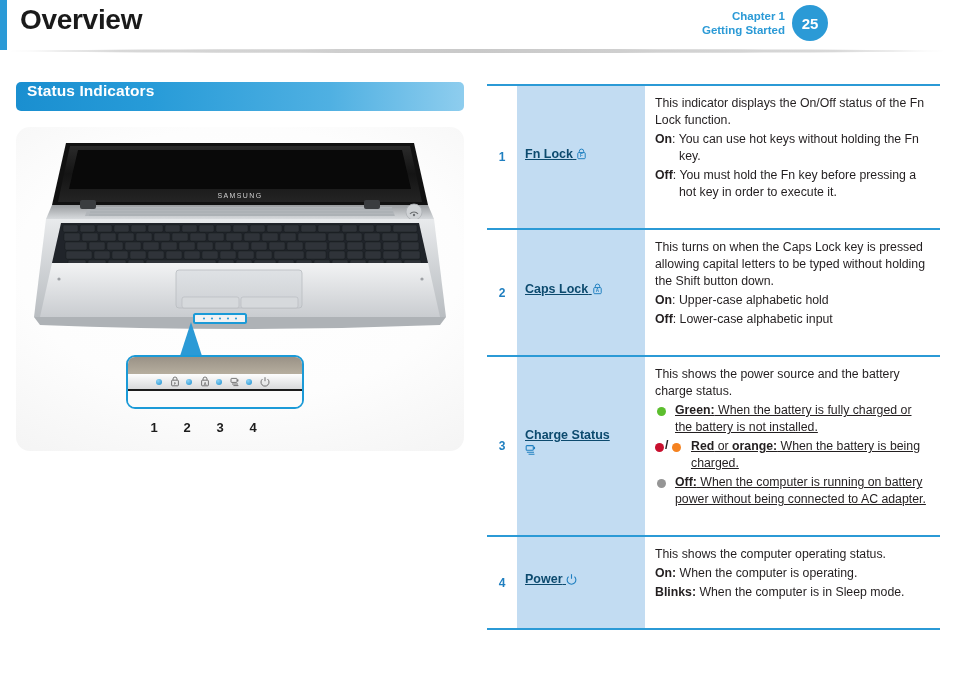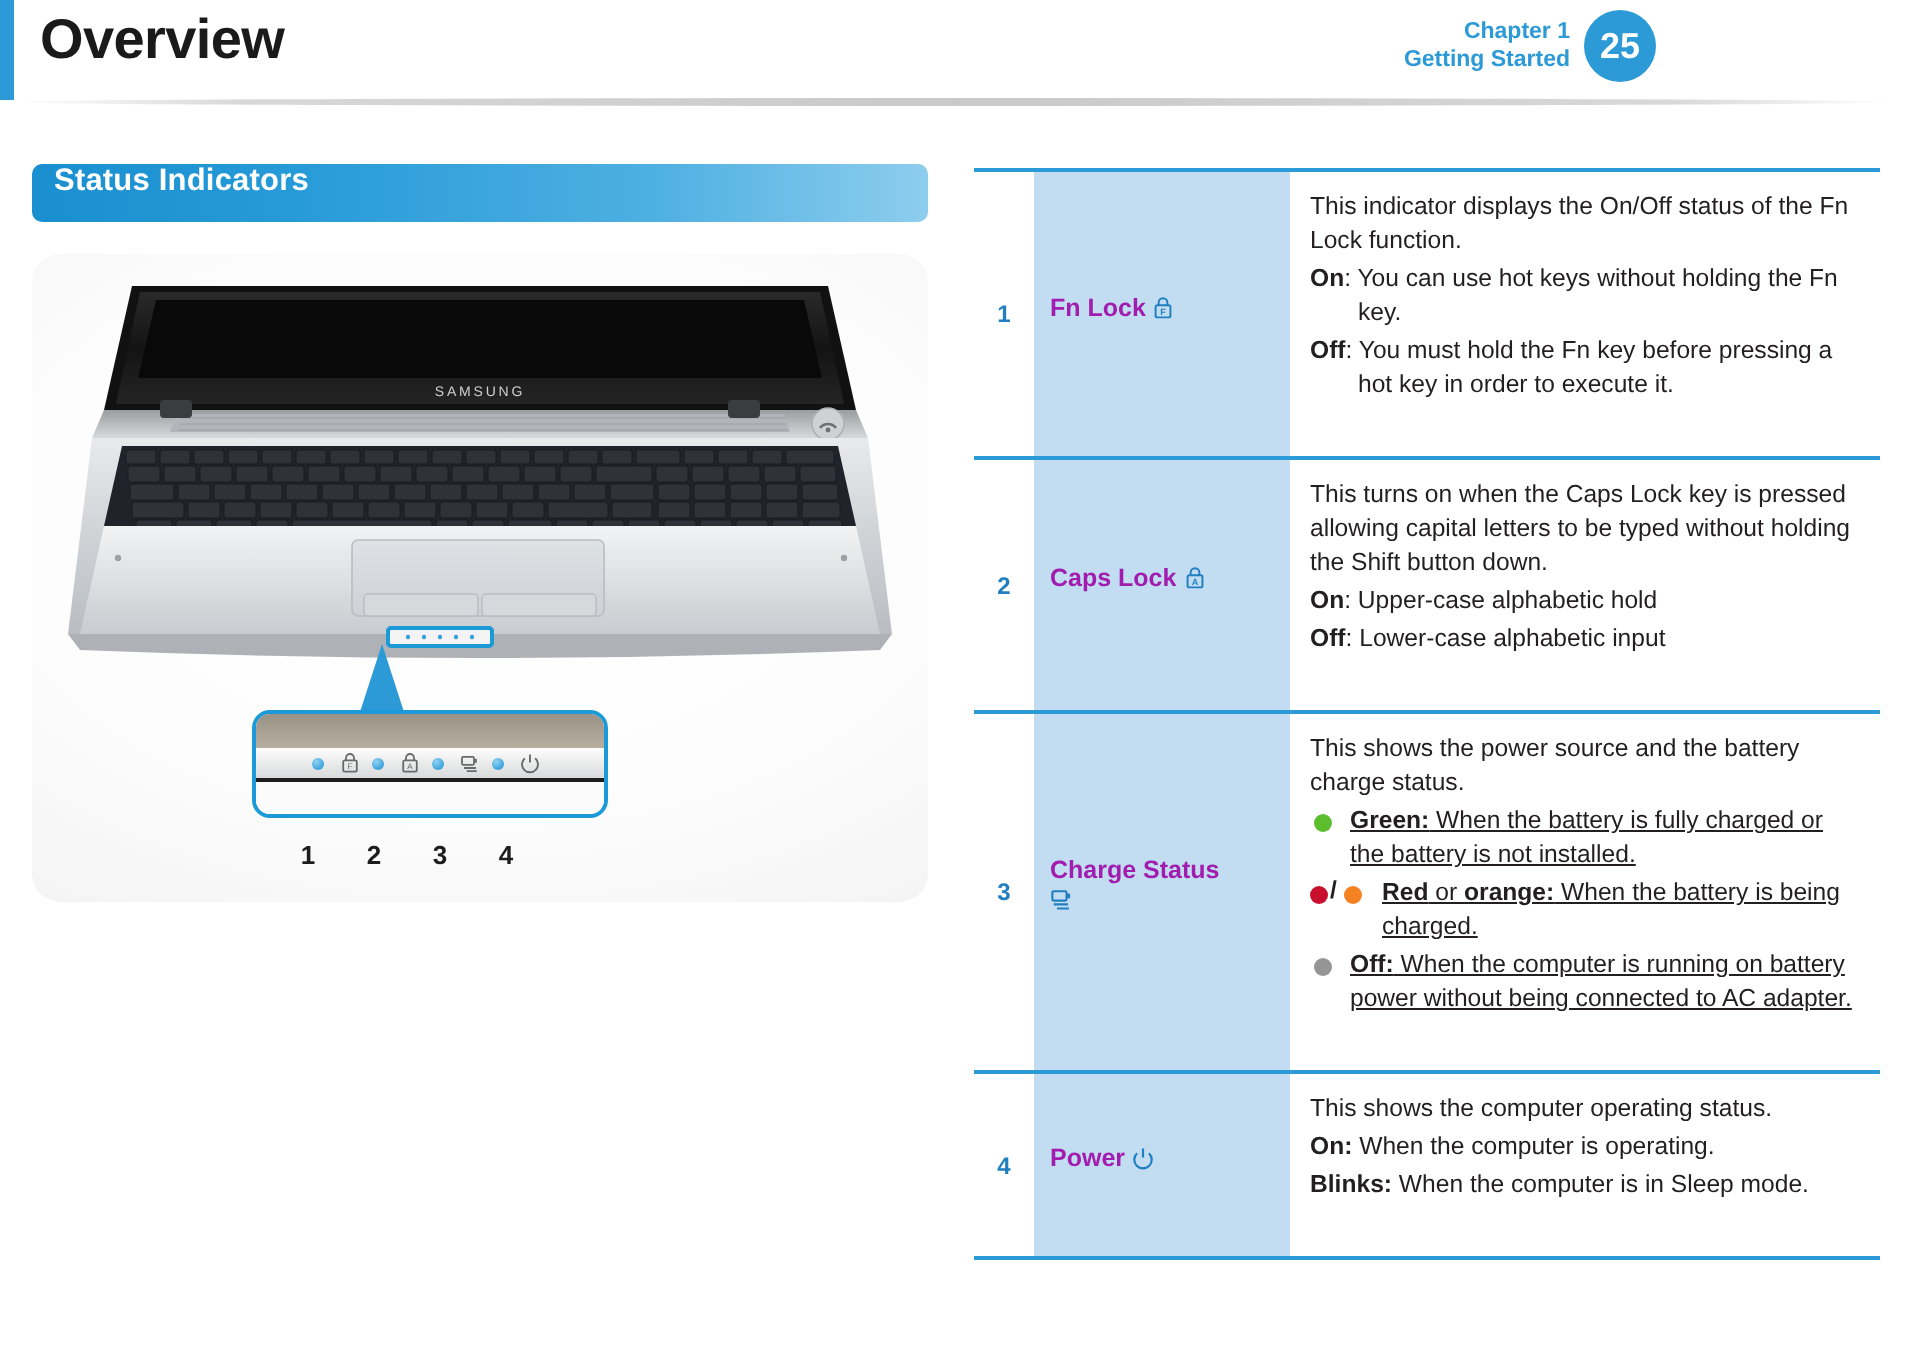--- a/index.html
+++ b/index.html
@@ -48,21 +48,21 @@
     color: #2b9ad6;
     font-size: 11.5px;
     font-weight: bold;
     line-height: 14px;
   }
   .page-badge {
     width: 36px; height: 36px;
     border-radius: 50%;
     background: #2b9ad6;
     color: #ffffff;
-    font-size: 18px;
+    font-size: 15px;
     font-weight: bold;
     display: flex;
     align-items: center;
     justify-content: center;
   }
   .header-rule {
     position: absolute;
     left: 7px; top: 49px;
     width: 940px; height: 4px;
     background: linear-gradient(to right, #ffffff 0%, #d8d8d8 12%, #c9c9c9 50%, #d8d8d8 88%, #ffffff 100%);
@@ -147,25 +147,26 @@
     vertical-align: middle;
     font-size: 12px;
     font-weight: bold;
     color: #1f7fc0;
     background: #ffffff;
   }
   .col-name {
     width: 112px;
     vertical-align: middle;
     background: #c2dcf2;
-    color: #a21caf;
+    color: #0c4a6e;
     font-size: 12.5px;
     font-weight: bold;
     padding: 0 8px 6px 8px;
     line-height: 15px;
+    text-decoration: underline;
   }
   .col-desc {
     vertical-align: middle;
     background: #ffffff;
     padding: 9px 10px 25px 10px;
     font-size: 12.3px;
     line-height: 17px;
     color: #231f20;
   }
   .desc-line { margin: 0 0 2px 0; }

